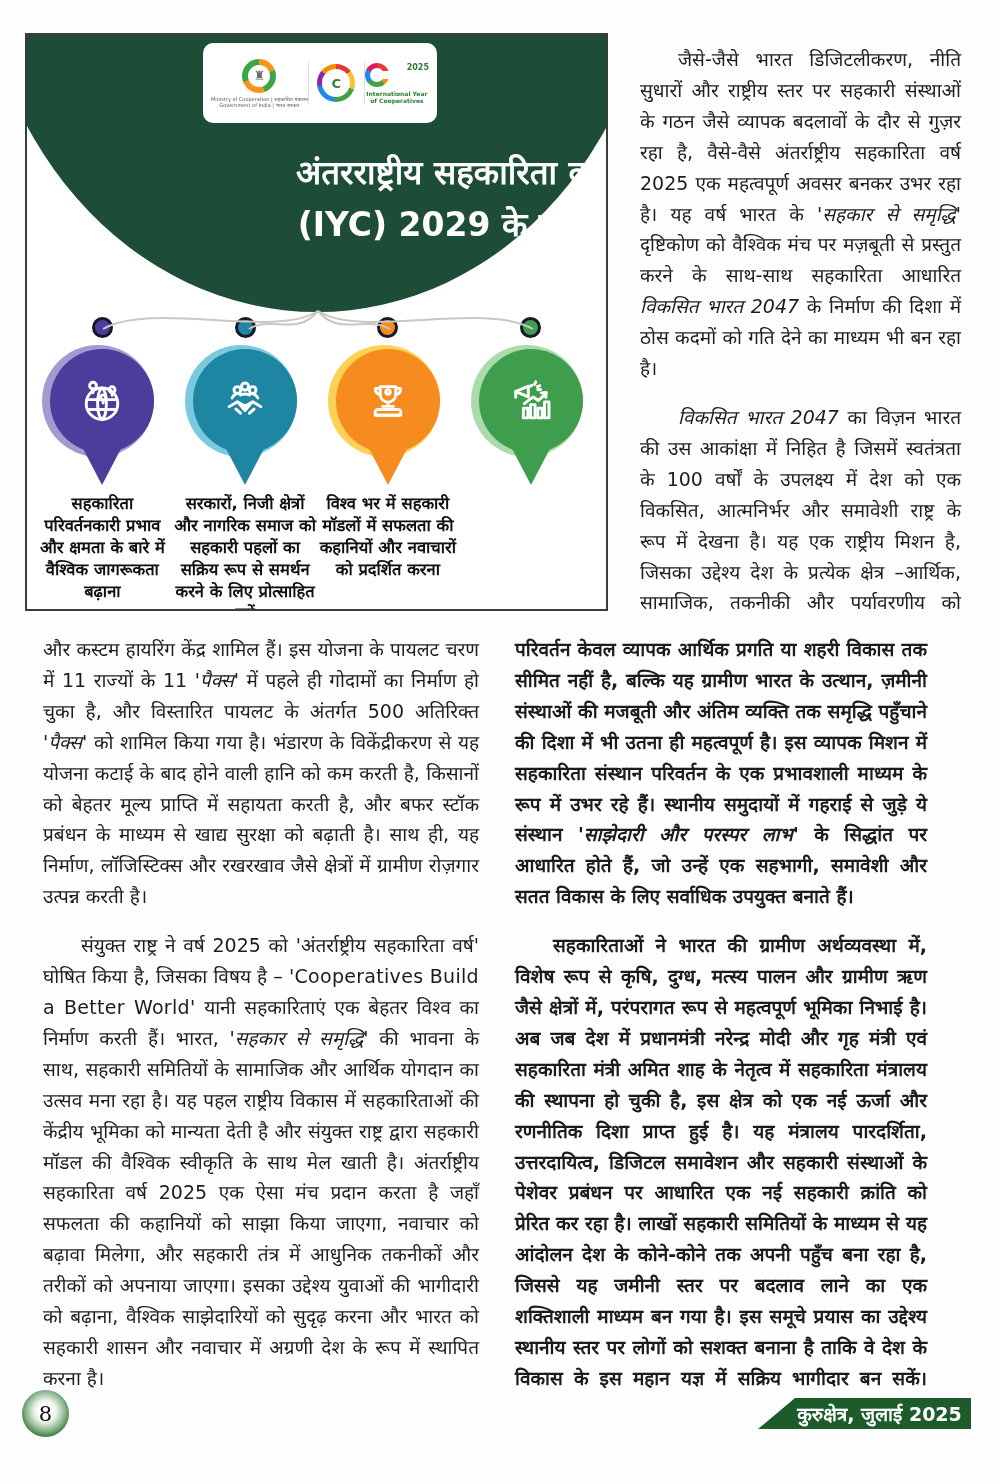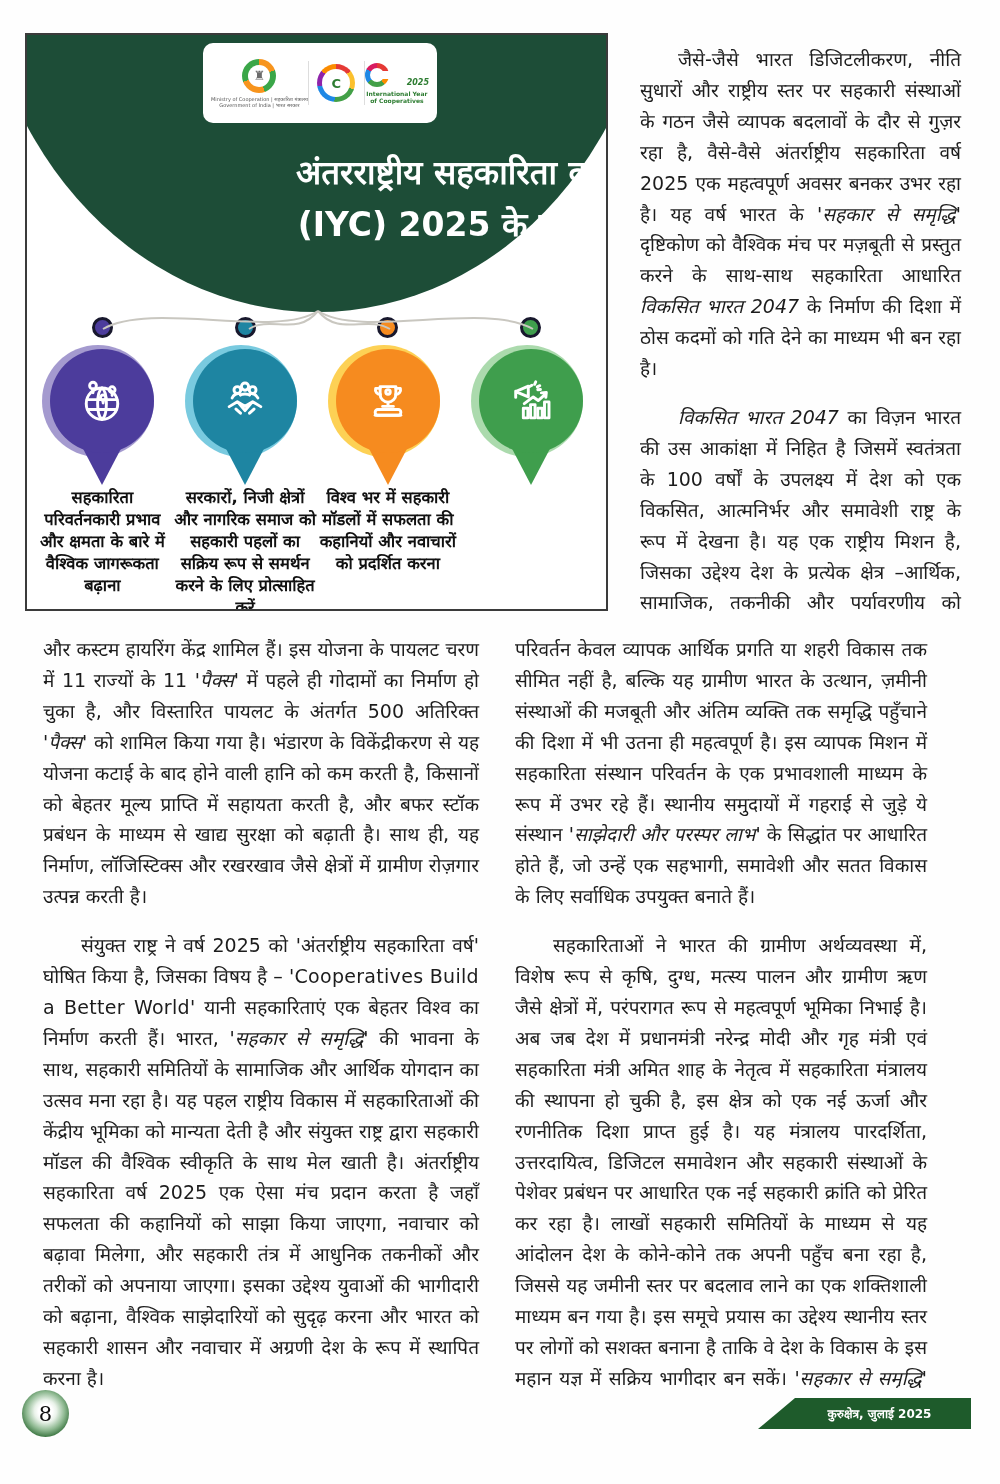--- a/index.html
+++ b/index.html
@@ -39,21 +39,21 @@
   .ring::after{content:"";position:absolute;inset:6px;background:#fff;border-radius:50%;}
   .ring .emblem{position:absolute;inset:0;display:flex;align-items:center;justify-content:center;z-index:1;font-size:13px;color:#6b6b6b;}
   .mini-caption{font-size:5px;line-height:6px;color:#555;text-align:center;margin-top:3px;white-space:nowrap;}
   .ring2{
     width:38px;height:38px;border-radius:50%;
     background:conic-gradient(#e53935 0 50deg,#fbc02d 50deg 110deg,#43a047 110deg 185deg,#1e88e5 185deg 260deg,#8e24aa 260deg 310deg,#fb8c00 310deg 360deg);
     position:relative;
   }
   .ring2::after{content:"";position:absolute;inset:5px;background:#fff;border-radius:50%;}
   .ring2 .c2{position:absolute;inset:0;display:flex;align-items:center;justify-content:center;z-index:1;font-size:13px;font-weight:bold;color:#2e7d32;}
-  .iyc-top{display:flex;align-items:flex-end;gap:18px;font-style:italic;}
+  .iyc-top{display:flex;align-items:flex-start;gap:18px;}
   .ring3{
     width:24px;height:24px;border-radius:50%;
     background:conic-gradient(#e53935 0 70deg,#fb8c00 70deg 140deg,#43a047 140deg 230deg,#1e88e5 230deg 300deg,#d81b60 300deg 360deg);
     position:relative;
   }
   .ring3::after{content:"";position:absolute;inset:5px;background:#fff;border-radius:50%;}
   .ring3::before{content:"";position:absolute;right:-2px;top:8px;width:9px;height:8px;background:#fff;}
   .iyc-year{font-size:8px;font-weight:bold;color:#2e7d32;}
   .mini-caption-green{font-size:6px;line-height:7px;color:#2e7d32;font-weight:bold;text-align:center;margin-top:3px;}
   .ig-title{
@@ -75,44 +75,44 @@
   .pin-head{
     position:absolute;left:8px;top:4px;width:104px;height:104px;border-radius:50%;background:var(--c);
     display:flex;align-items:center;justify-content:center;z-index:1;
   }
   .pin-tail{
     position:absolute;left:50%;top:96px;transform:translateX(-50%);
     width:0;height:0;border-left:23px solid transparent;border-right:23px solid transparent;
     border-top:44px solid var(--c);
   }
   .pin-label{
-    text-align:center;font-weight:bold;font-size:16.5px;line-height:22px;color:#111;
+    margin-top:6px;text-align:center;font-weight:bold;font-size:16.5px;line-height:22px;color:#111;
   }
   
   .para{margin:18px;text-align:justify;font-size:19px;line-height:30.9px;color:var(--text);}
   .para.indent{text-indent:38px;}
   .it{font-style:italic;}
   .en{font-family:"DejaVu Sans","Liberation Sans",sans-serif;letter-spacing:.3px;}
   .col-top-right{position:absolute;left:622px;top:26px;width:357px;height:588px;overflow:hidden;}
   .bottom-row{position:absolute;left:25px;top:616px;width:953px;display:flex;}
   .col-bottom-left{width:472px;height:772px;overflow:hidden;}
-  .col-bottom-right{width:448px;height:772px;overflow:hidden;}
+  .col-bottom-right{width:448px;height:772px;overflow:hidden;font-weight:bold;}
   
   .page-ball{
     position:absolute;left:22px;top:1390px;width:47px;height:47px;border-radius:50%;
     background:radial-gradient(circle at 50% 45%, #ffffff 0 20%, #e9f2e9 32%, #8db890 55%, #35703b 76%, var(--ball_green) 100%);
     display:flex;align-items:center;justify-content:center;
     font-family:"DejaVu Serif","Liberation Serif",serif;font-size:21px;color:#101010;
   }
   .footer-banner{
     position:absolute;left:758px;right:29px;top:1398px;height:31px;background:var(--banner_green);
     clip-path:polygon(37px 0,100% 0,100% 100%,0 100%);
     display:flex;align-items:center;justify-content:center;padding-left:30px;box-sizing:border-box;
   }
-  .footer-banner span{color:#fff;font-weight:bold;font-size:12px;}
+  .footer-banner span{color:#fff;font-weight:bold;font-size:19px;}
   svg.picon{width:54px;height:54px;}
   svg.picon *{stroke:#ffffff;stroke-width:1.3;fill:none;stroke-linecap:round;stroke-linejoin:round;}
 </style>
 </head>
 <body>
 
 <div class="page">
 
   <div class="infographic">
     <div class="green-curve"></div>
@@ -141,21 +141,21 @@
         </div>
         <div class="mini-caption-green">
           <div>International Year</div>
           <div>of Cooperatives</div>
         </div>
       </div>
     </div>
 
     <div class="ig-title">
       <div>अंतरराष्ट्रीय सहकारिता वर्ष</div>
-      <div>(IYC) 2025 के उद्देश्य</div>
+      <div>(IYC) 2029 के उद्देश्य</div>
     </div>
 
     <svg class="connectors" viewBox="0 0 583 70">
       <g stroke="#c9c7c0" stroke-width="2" fill="none">
         <path d="M291,42 C248,70 125,32 76,60"></path>
         <path d="M291,42 C270,68 244,46 222,60"></path>
         <path d="M291,42 C312,68 340,46 363,60"></path>
         <path d="M291,42 C334,70 457,32 506,60"></path>
       </g>
     </svg>

